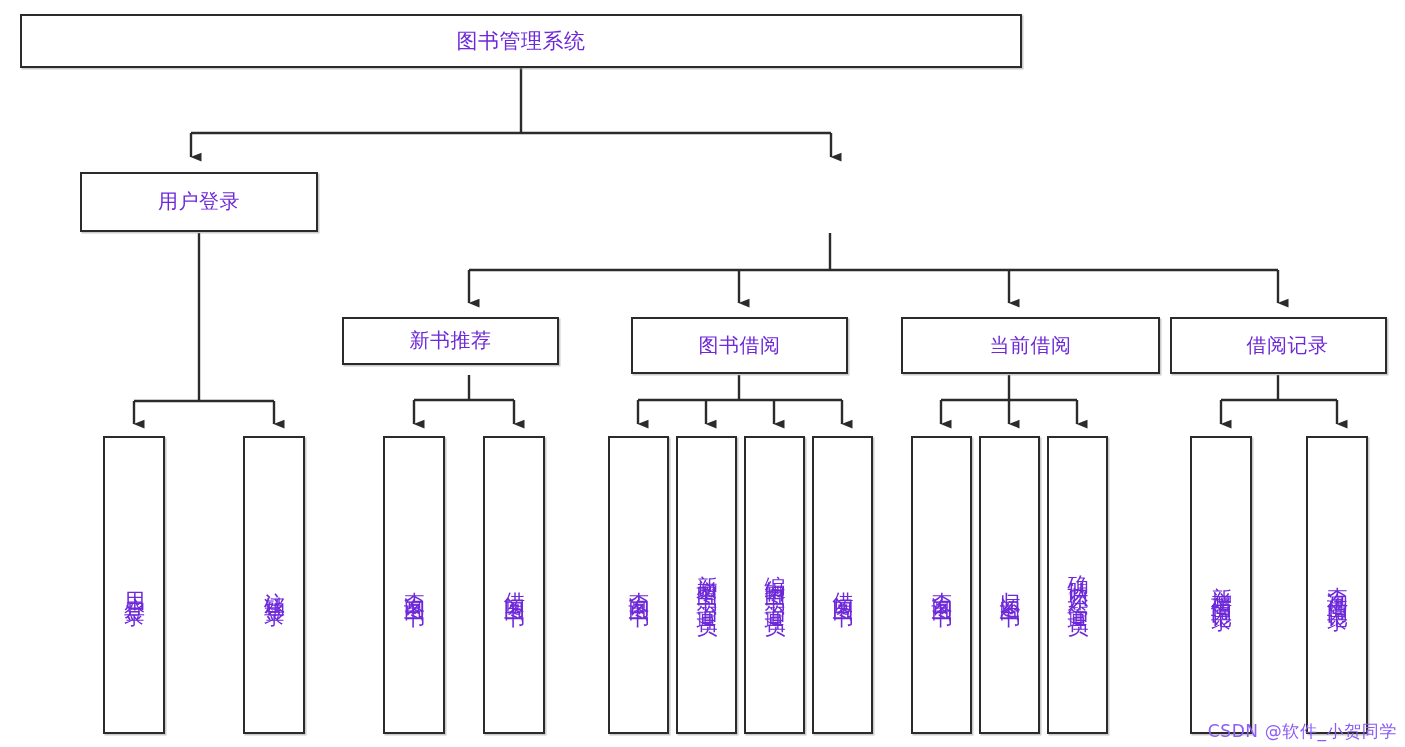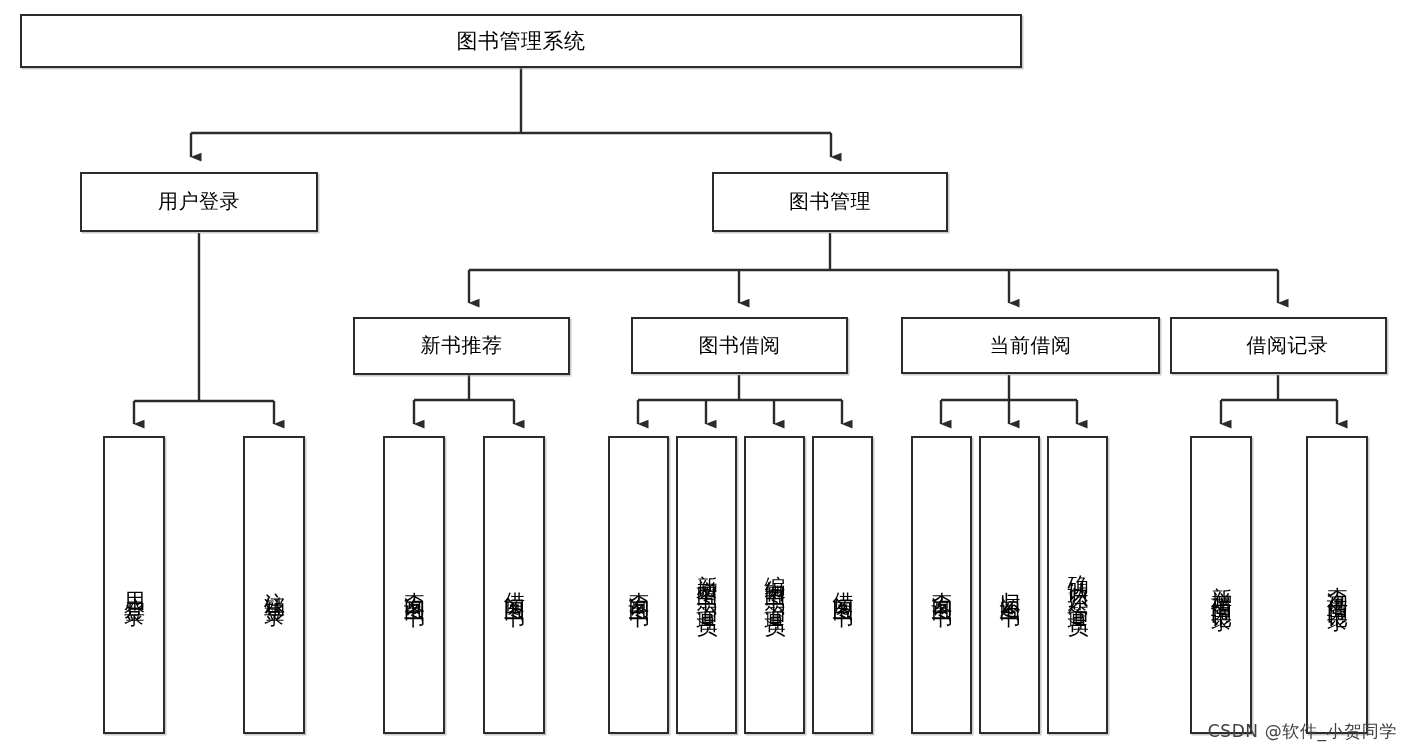--- a/index.html
+++ b/index.html
@@ -24,21 +24,21 @@
     pointer-events: none;
   }
   .node {
     position: absolute;
     box-sizing: border-box;
     background: #ffffff;
     border: 2.2px solid #2b2b2b;
     display: flex;
     align-items: center;
     justify-content: center;
-    color: #000000;
+    color: #6d28d9;
     box-shadow: 1.5px 1.5px 0 0 rgba(160,160,160,0.55);
   }
   .node-label {
     display: block;
     letter-spacing: 0.5px;
     line-height: 1.18;
   }
   
   .node.h .node-label {
     writing-mode: horizontal-tb;
@@ -63,21 +63,21 @@
     white-space: nowrap;
   }
   .node.v.tall .node-label {
     letter-spacing: 6px;
   }
   .watermark {
     position: absolute;
     right: 8px;
     bottom: 4px;
     font-size: 17px;
-    color: #404040;
+    color: #8b5cf6;
     letter-spacing: 0.6px;
     white-space: nowrap;
     font-family: "DejaVu Sans", "Liberation Sans", sans-serif;
   }
 </style>
 </head>
 <body>
 
 <div id="canvas">
 
@@ -131,25 +131,22 @@
     </g>
   </svg>
 
   <div class="node h root" style="left:20px; top:14px; width:1002px; height:54px;">
     <span class="node-label">图书管理系统</span>
   </div>
 
   <div class="node h lvl2" style="left:80px; top:172px; width:238px; height:60px;">
     <span class="node-label">用户登录</span>
   </div>
-  <div class="node h lvl2" style="left:712px; top:172px; width:236px; height:60px;">
-    <span class="node-label">图书管理</span>
-  </div>
-
-  <div class="node h lvl3" style="left:353px; top:317px; width:217px; height:58px;">
+
+  <div class="node h lvl3" style="left:342px; top:317px; width:217px; height:48px;">
     <span class="node-label">新书推荐</span>
   </div>
   <div class="node h lvl3" style="left:631px; top:317px; width:217px; height:57px;">
     <span class="node-label">图书借阅</span>
   </div>
   <div class="node h lvl3" style="left:901px; top:317px; width:259px; height:57px;">
     <span class="node-label">当前借阅</span>
   </div>
   <div class="node h lvl3" style="left:1170px; top:317px; width:217px; height:57px;padding-left:18px;">
     <span class="node-label">借阅记录</span>

